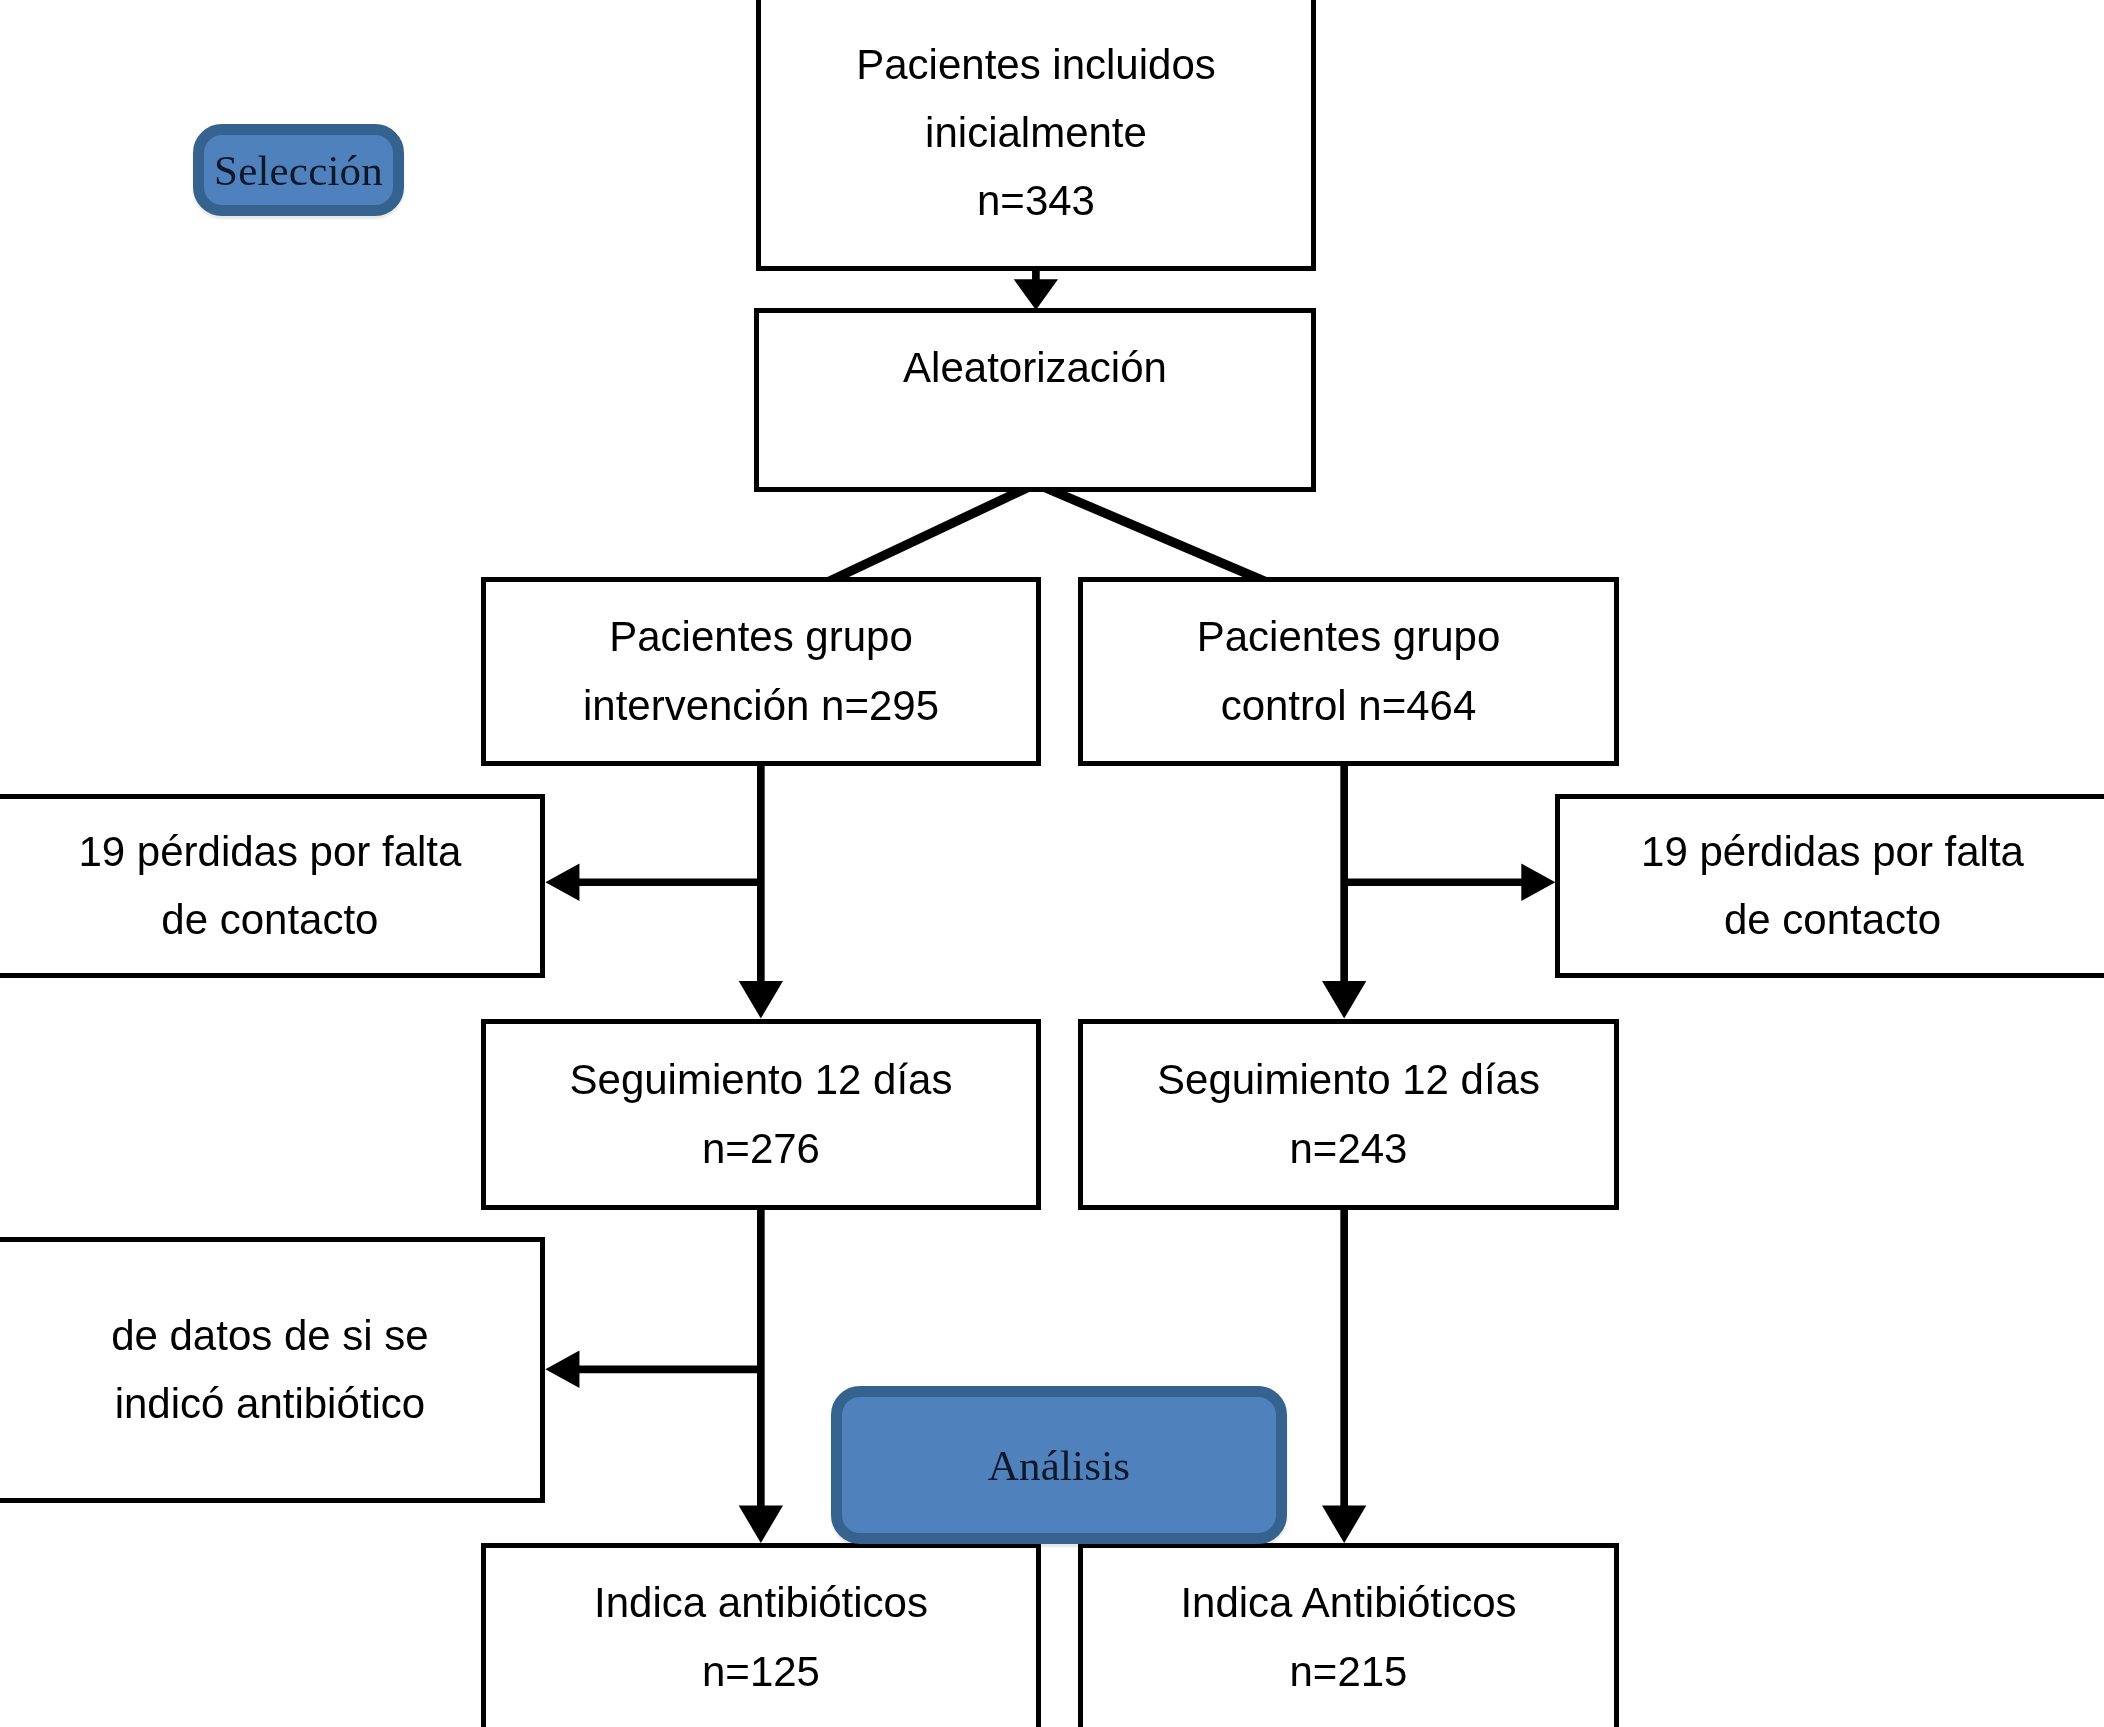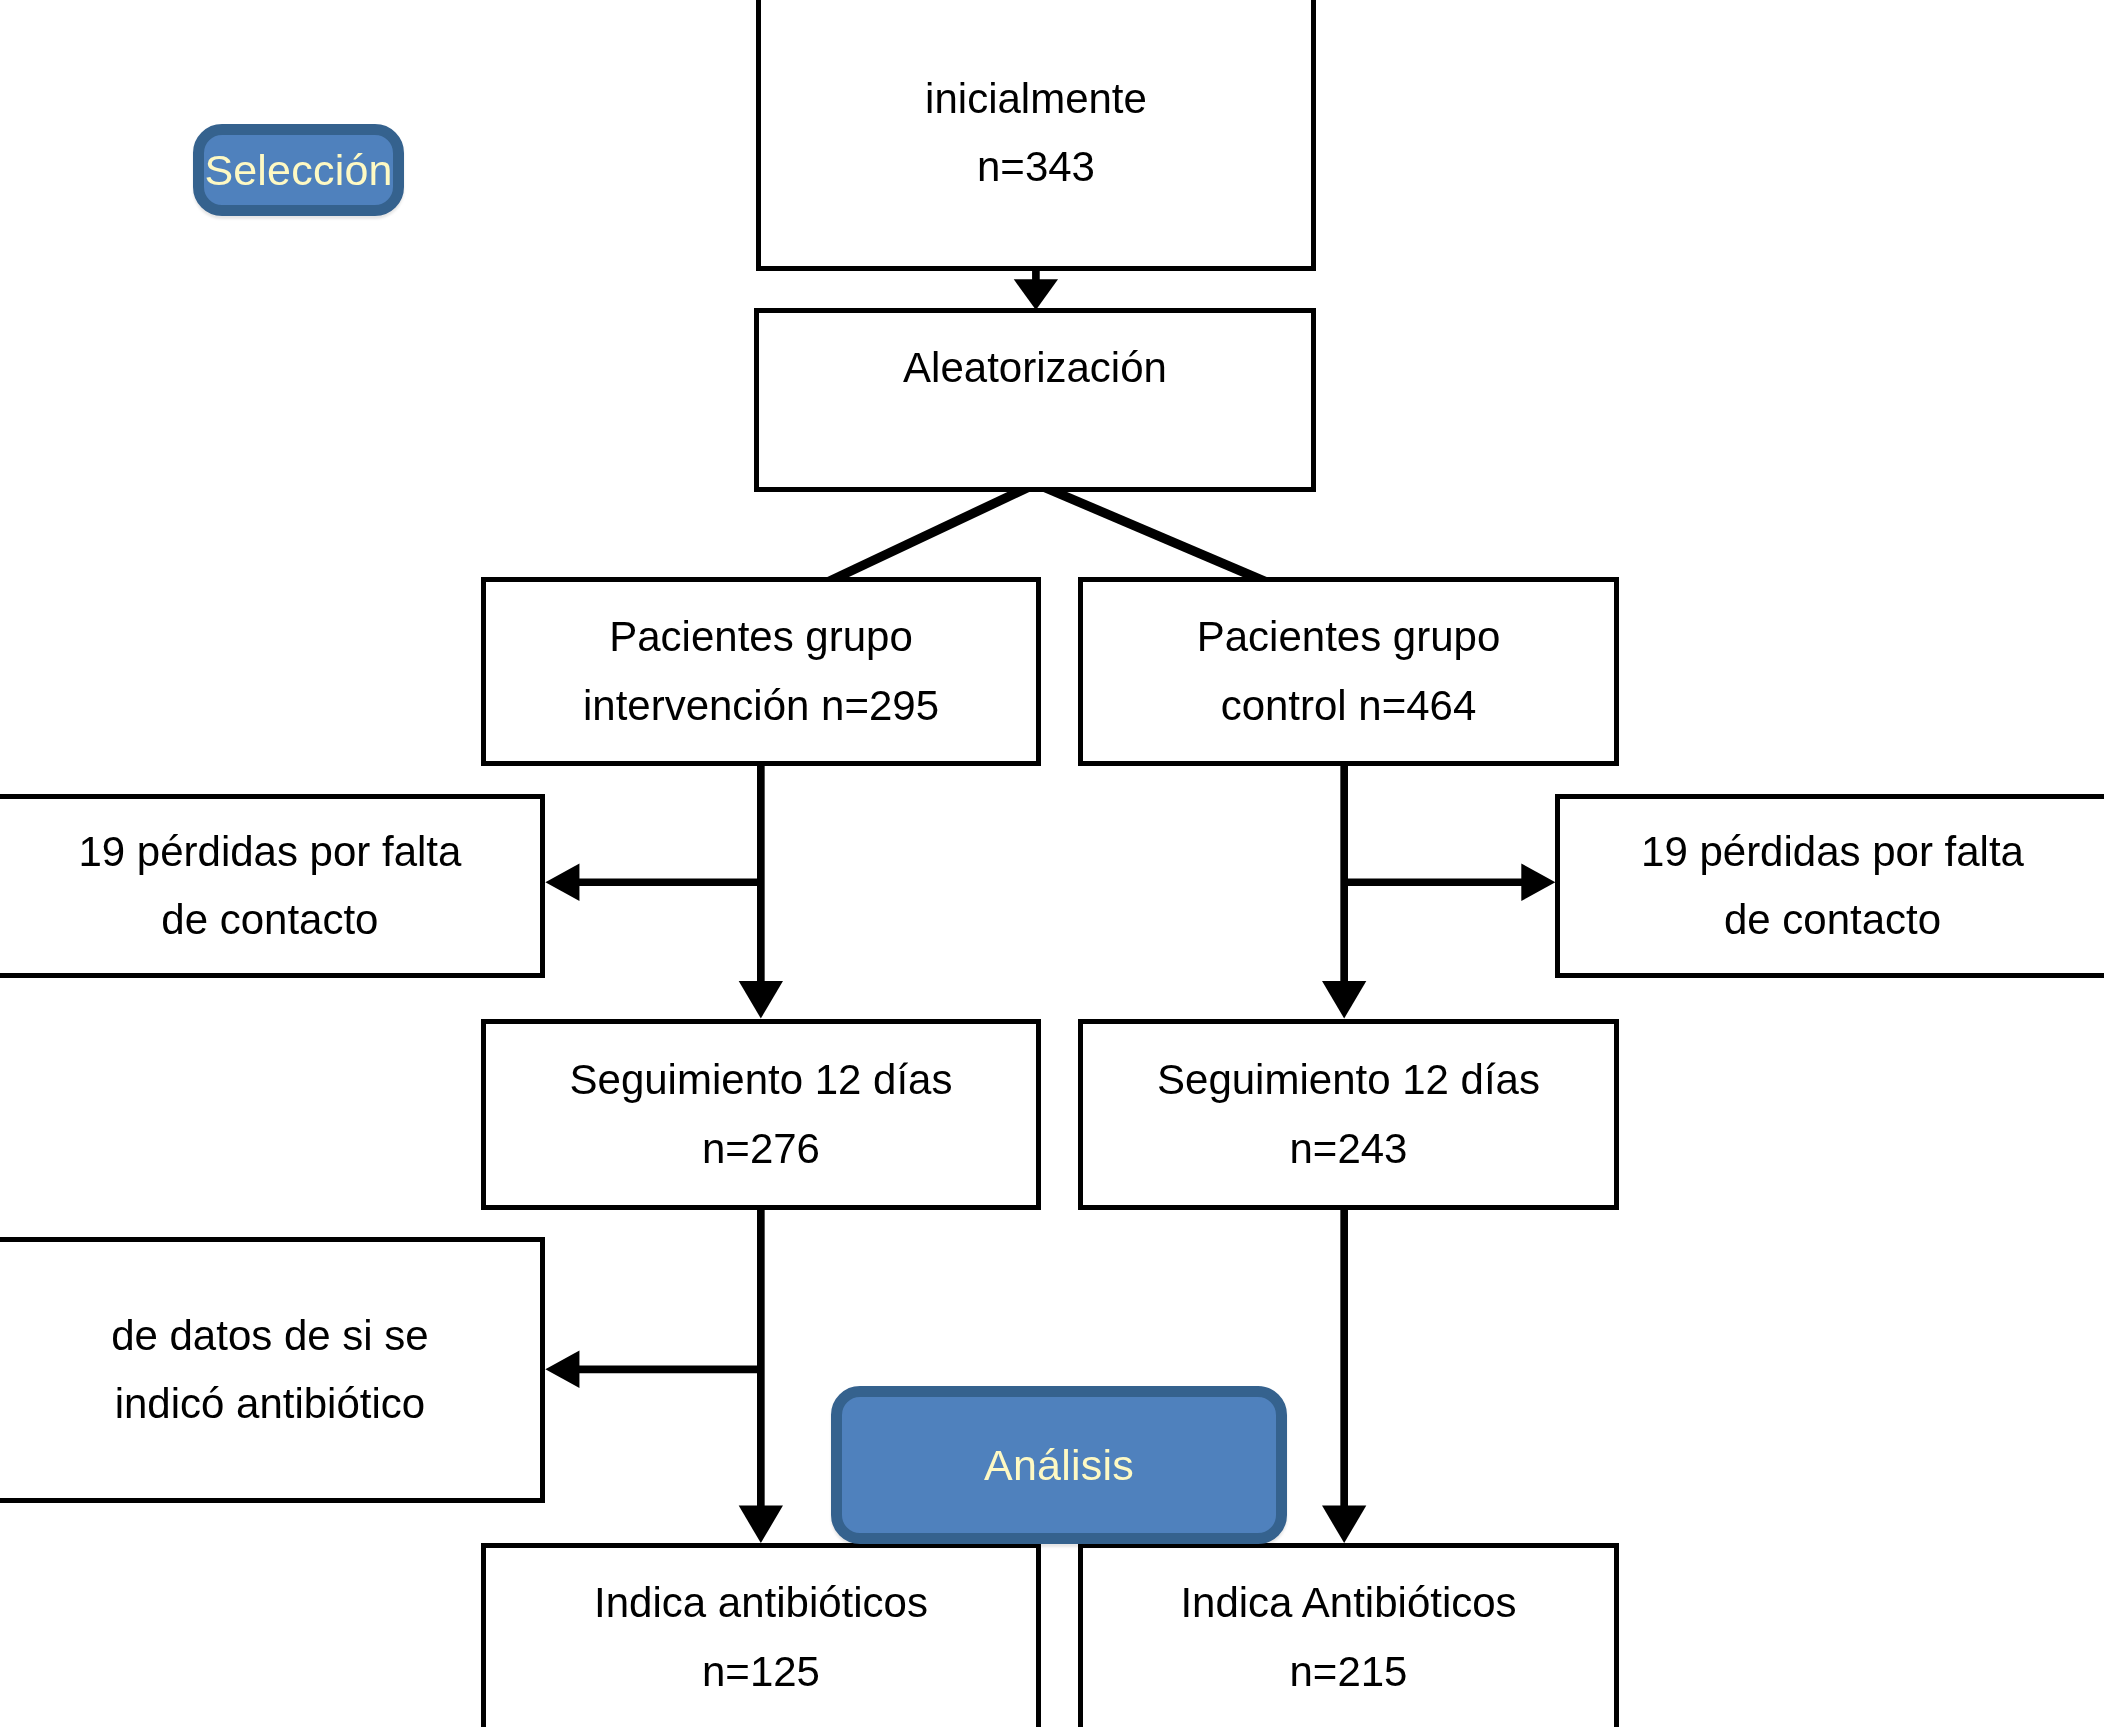--- a/index.html
+++ b/index.html
@@ -44,22 +44,22 @@
   }
   .stage-badge {
     position: absolute;
     box-sizing: border-box;
     border-radius: 29px;
     background: #4f81bd;
     border: 11px solid #35628e;
     display: flex;
     align-items: center;
     justify-content: center;
-    color: #fef9c3;
-    font-family: Liberation Sans, sans-serif;
+    color: #0f172a;
+    font-family: Liberation Serif, serif;
     font-size: 43px;
     letter-spacing: 0.2px;
     z-index: 5;
     box-shadow: 0 2.6px 2.6px rgba(0,0,0,0.10);
   }
   
   #box-included     { left: 756px;  top: -5.1px;   width: 560px;  height: 276px; }
   #box-random       { left: 754px;  top: 308px;  width: 562px;  height: 184px; padding-bottom: 63px; }
   #box-interv       { left: 481px;  top: 577px;  width: 560px;  height: 189px; }
   #box-control      { left: 1078px; top: 577px;  width: 541px;  height: 189px; }
@@ -141,20 +141,21 @@
   <div class="stage-badge" id="badge-seleccion">
     <span>Selección</span>
   </div>
 
 
   <div class="stage-badge" id="badge-analisis">
     <span>Análisis</span>
   </div>
 
   <div class="flow-box" id="box-included">
+    <span class="line">Pacientes incluidos</span>
     <span class="line">inicialmente</span>
     <span class="line">n=343</span>
   </div>
 
   <div class="flow-box" id="box-random">
     <span class="line">Aleatorización</span>
   </div>
 
   <div class="flow-box" id="box-interv">
     <span class="line">Pacientes grupo</span>

